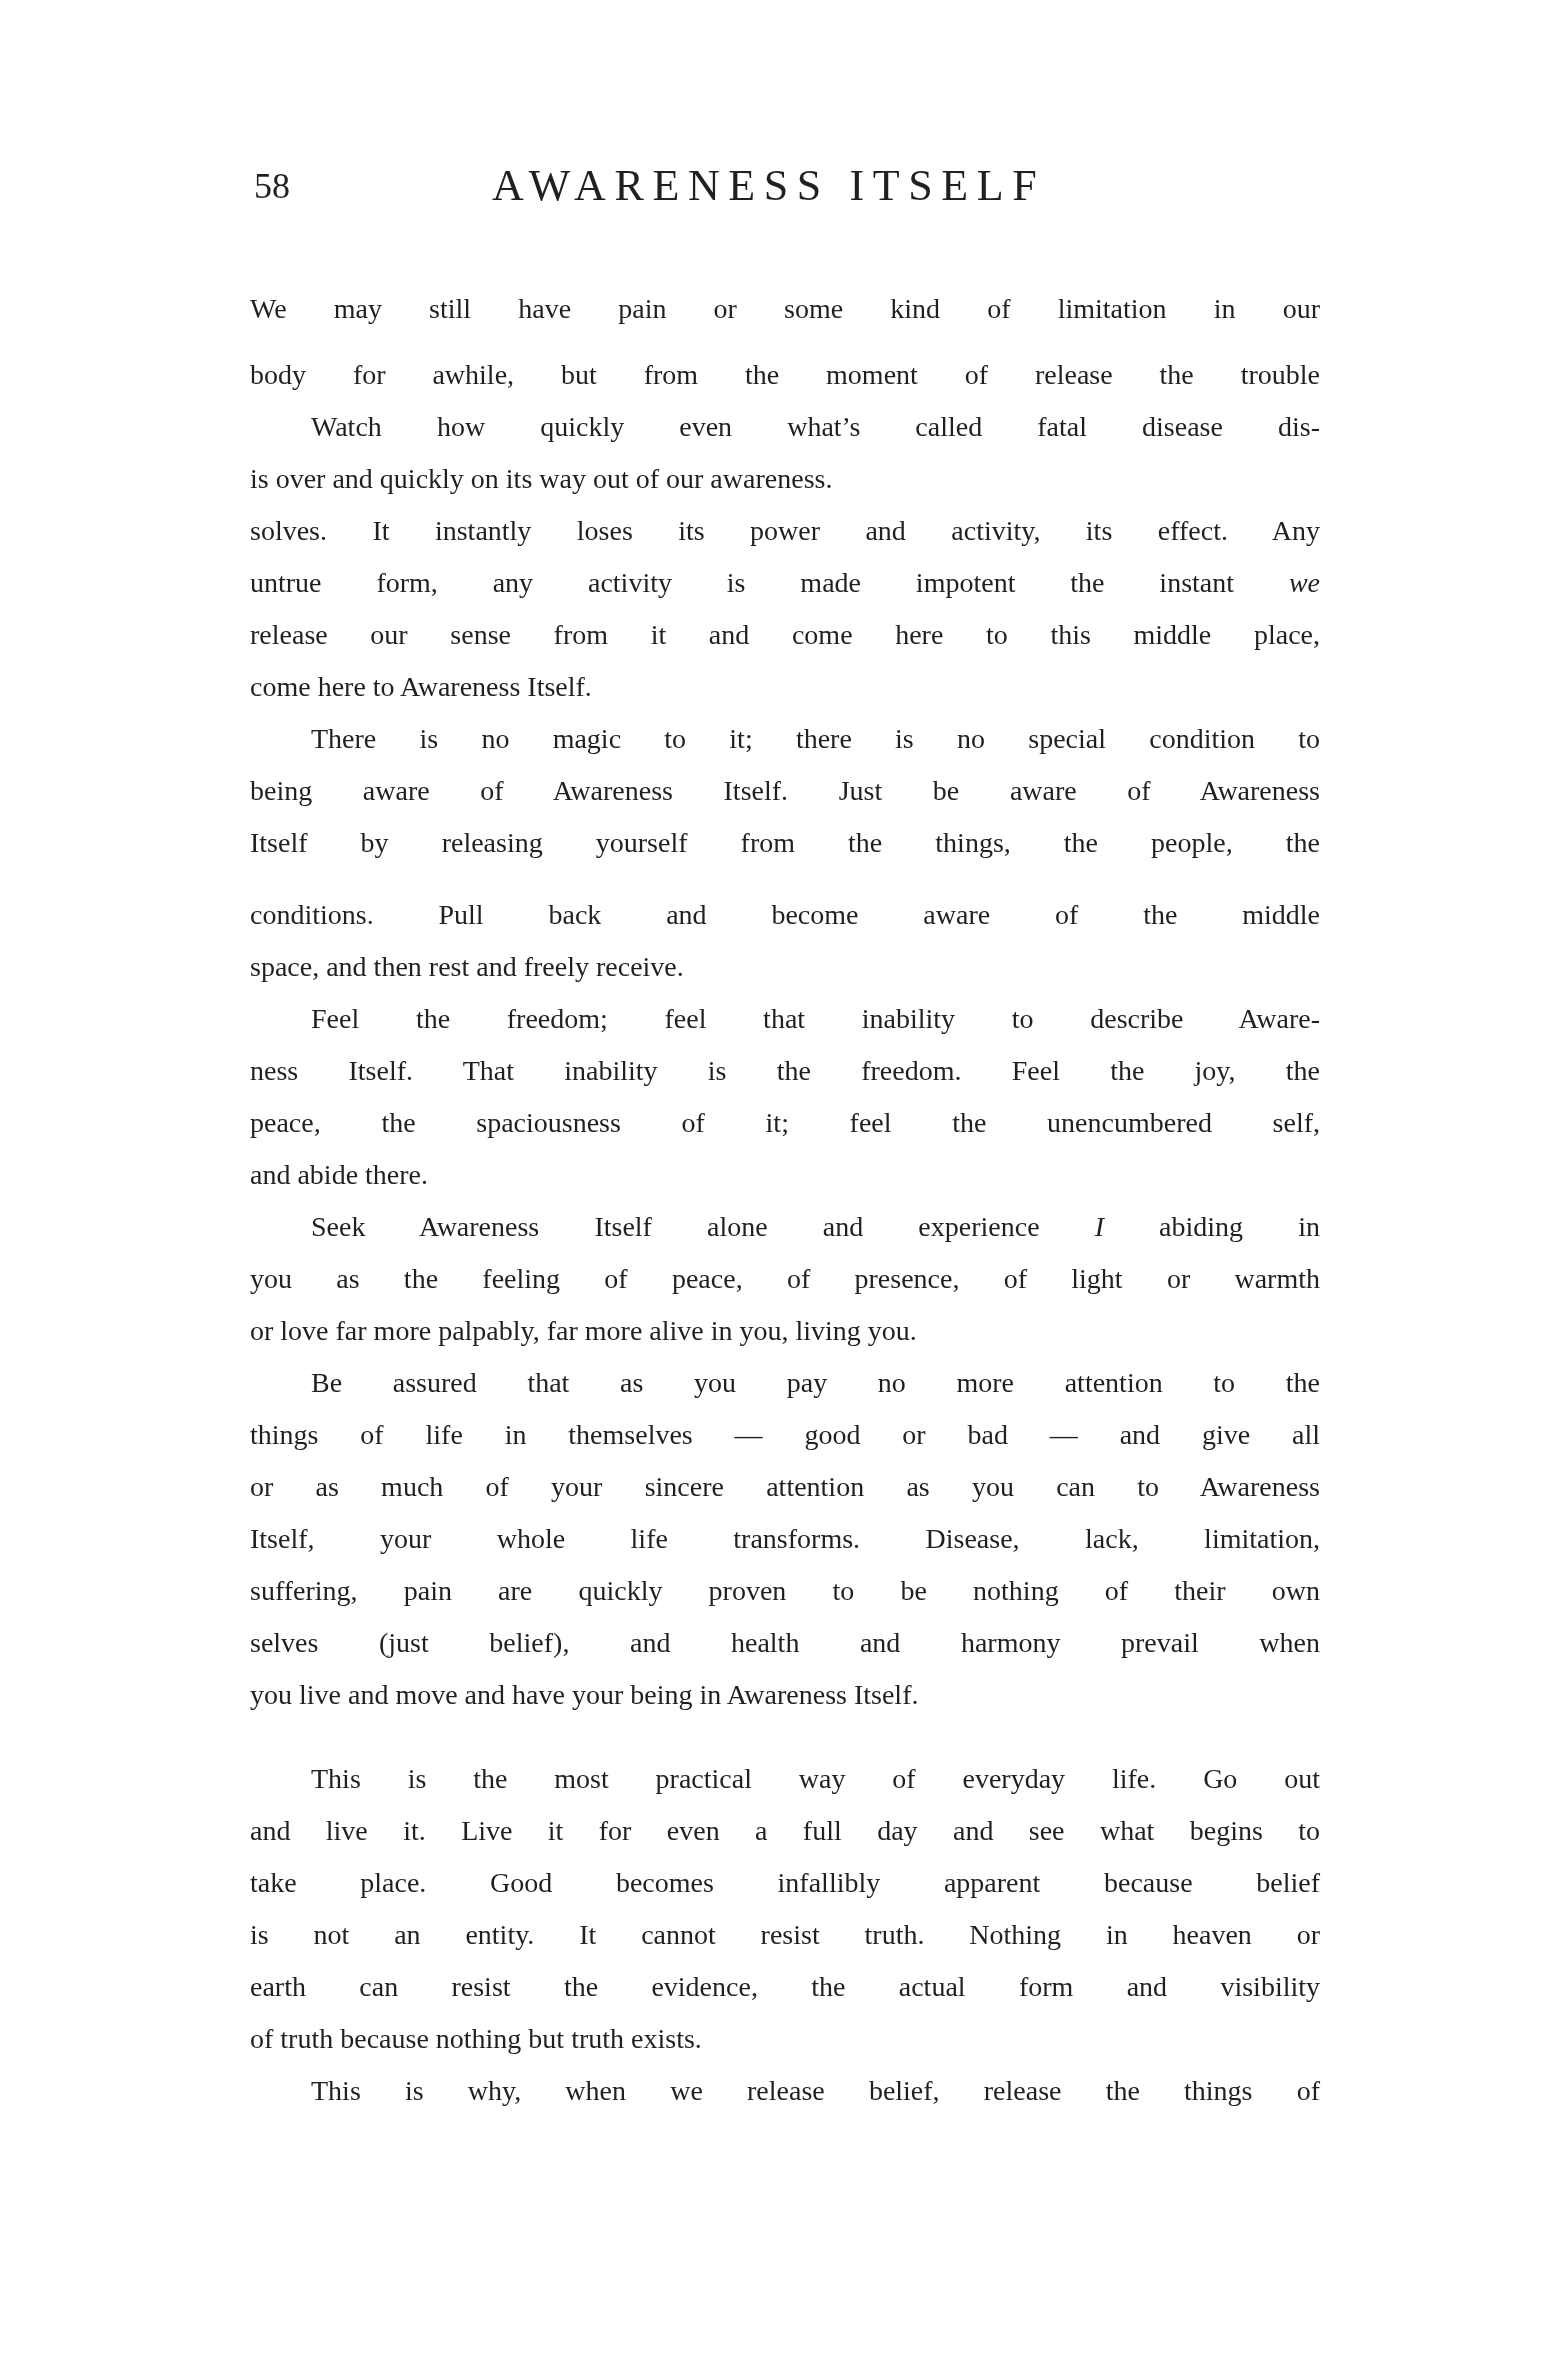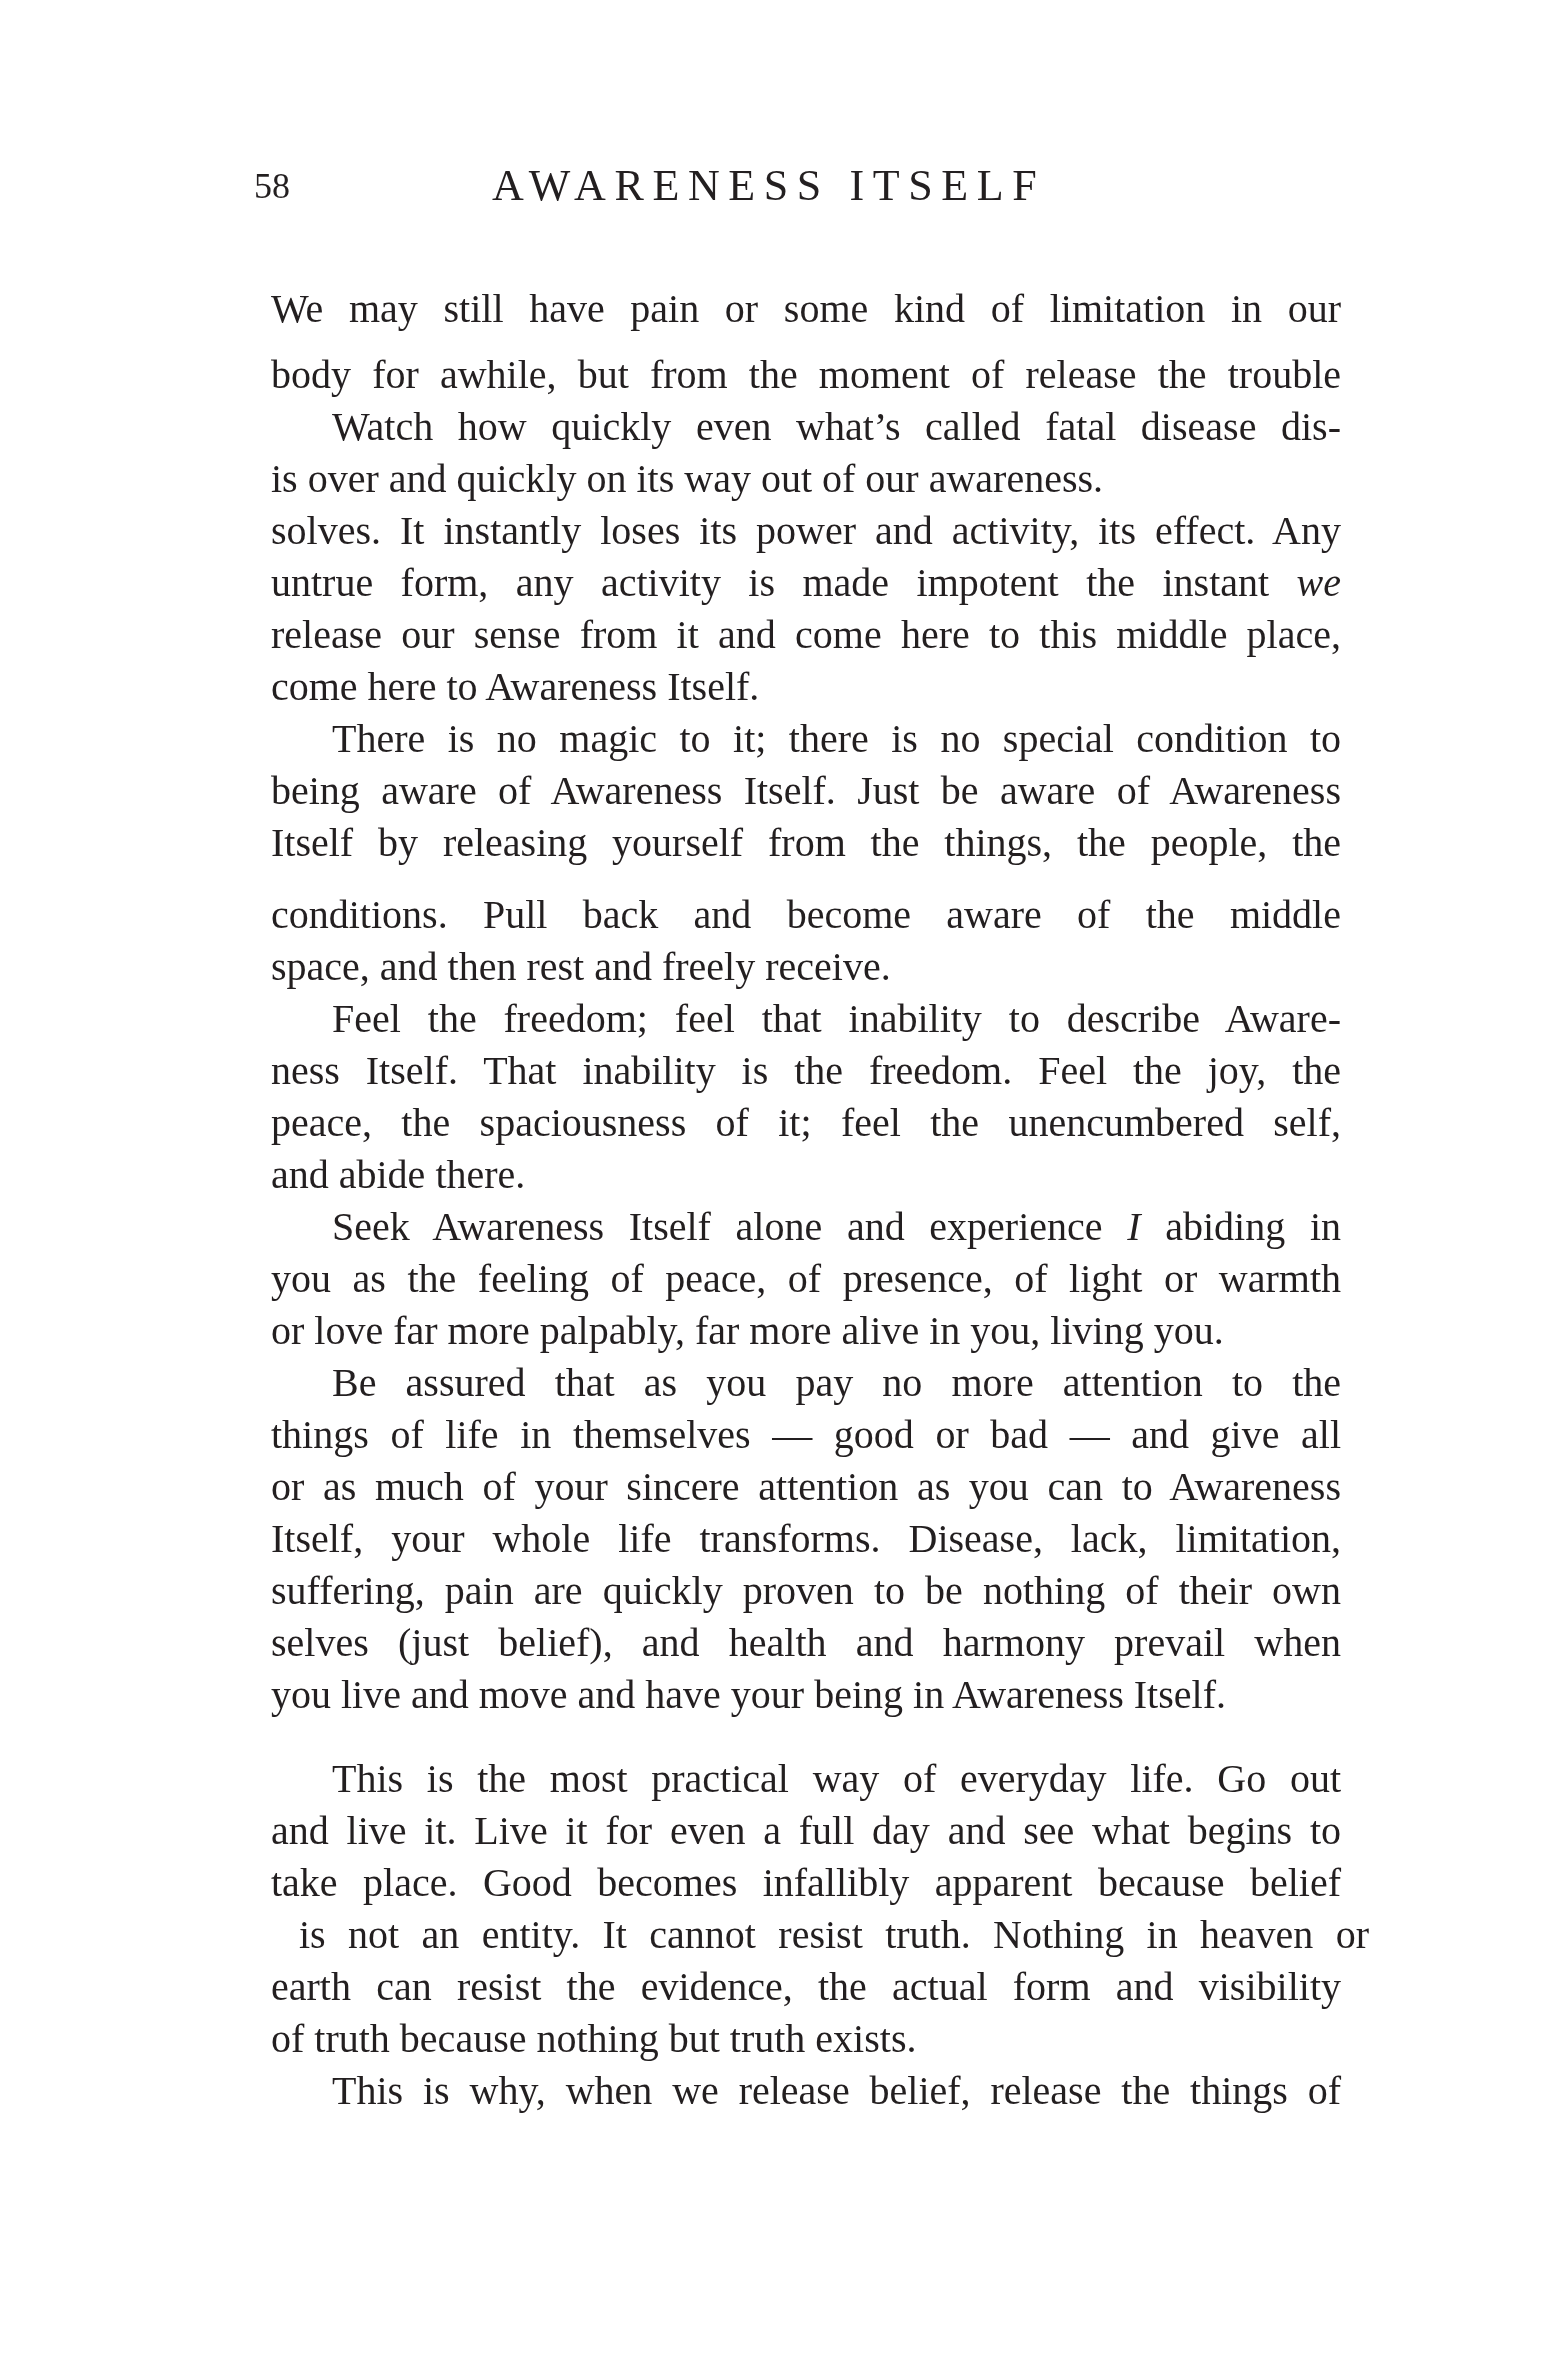--- a/index.html
+++ b/index.html
@@ -37,24 +37,24 @@
   }
   .running-title {
     position: absolute;
     left: 238px;
     top: 0;
     letter-spacing: 8.6px;
     font-size: 44px;
   }
   .body-text {
     position: absolute;
-    left: 271px;
+    left: 250px;
     top: 283px;
     width: 1070px;
-    font-size: 40px;
+    font-size: 28px;
   }
   .line {
     display: block;
     height: 52px;
     line-height: 52px;
     white-space: nowrap;
     text-align: justify;
     text-align-last: justify;
     transform-origin: left center;
   }
@@ -95,19 +95,19 @@
       <div class="line indent" style="width: 1070px; box-sizing: border-box;"><span>Be assured that as you pay no more attention to the</span></div>
       <div class="line" style="width: 1070px; box-sizing: border-box;"><span>things of life in themselves — good or bad — and give all</span></div>
       <div class="line" style="width: 1070px; box-sizing: border-box;"><span>or as much of your sincere attention as you can to Awareness</span></div>
       <div class="line" style="width: 1070px; box-sizing: border-box;"><span>Itself, your whole life transforms. Disease, lack, limitation,</span></div>
       <div class="line" style="width: 1070px; box-sizing: border-box;"><span>suffering, pain are quickly proven to be nothing of their own</span></div>
       <div class="line" style="width: 1070px; box-sizing: border-box;"><span>selves (just belief), and health and harmony prevail when</span></div>
       <div class="line last" style="width: 1070px; box-sizing: border-box;"><span>you live and move and have your being in Awareness Itself.</span></div>
       <div class="line indent" style="width: 1070px; box-sizing: border-box; margin-top: 32px;"><span>This is the most practical way of everyday life. Go out</span></div>
       <div class="line" style="width: 1070px; box-sizing: border-box;"><span>and live it. Live it for even a full day and see what begins to</span></div>
       <div class="line" style="width: 1070px; box-sizing: border-box;"><span>take place. Good becomes infallibly apparent because belief</span></div>
-      <div class="line" style="width: 1070px; box-sizing: border-box; margin-left: 28px;"><span>is not an entity. It cannot resist truth. Nothing in heaven or</span></div>
+      <div class="line" style="width: 1070px; box-sizing: border-box;"><span>is not an entity. It cannot resist truth. Nothing in heaven or</span></div>
       <div class="line" style="width: 1070px; box-sizing: border-box;"><span>earth can resist the evidence, the actual form and visibility</span></div>
       <div class="line last" style="width: 1070px; box-sizing: border-box;"><span>of truth because nothing but truth exists.</span></div>
       <div class="line indent" style="width: 1070px; box-sizing: border-box;"><span>This is why, when we release belief, release the things of</span></div>
     </div>
 </div>
 
 
 </body></html>

